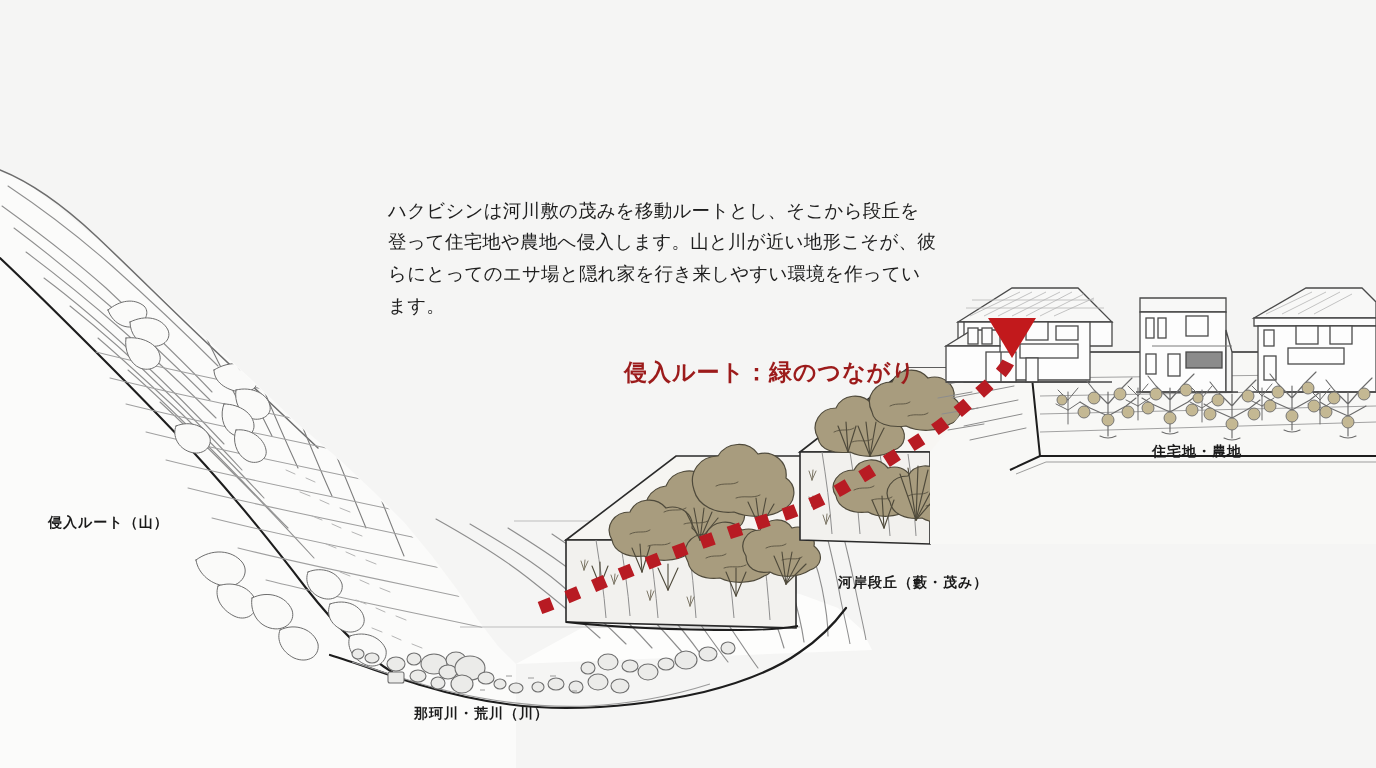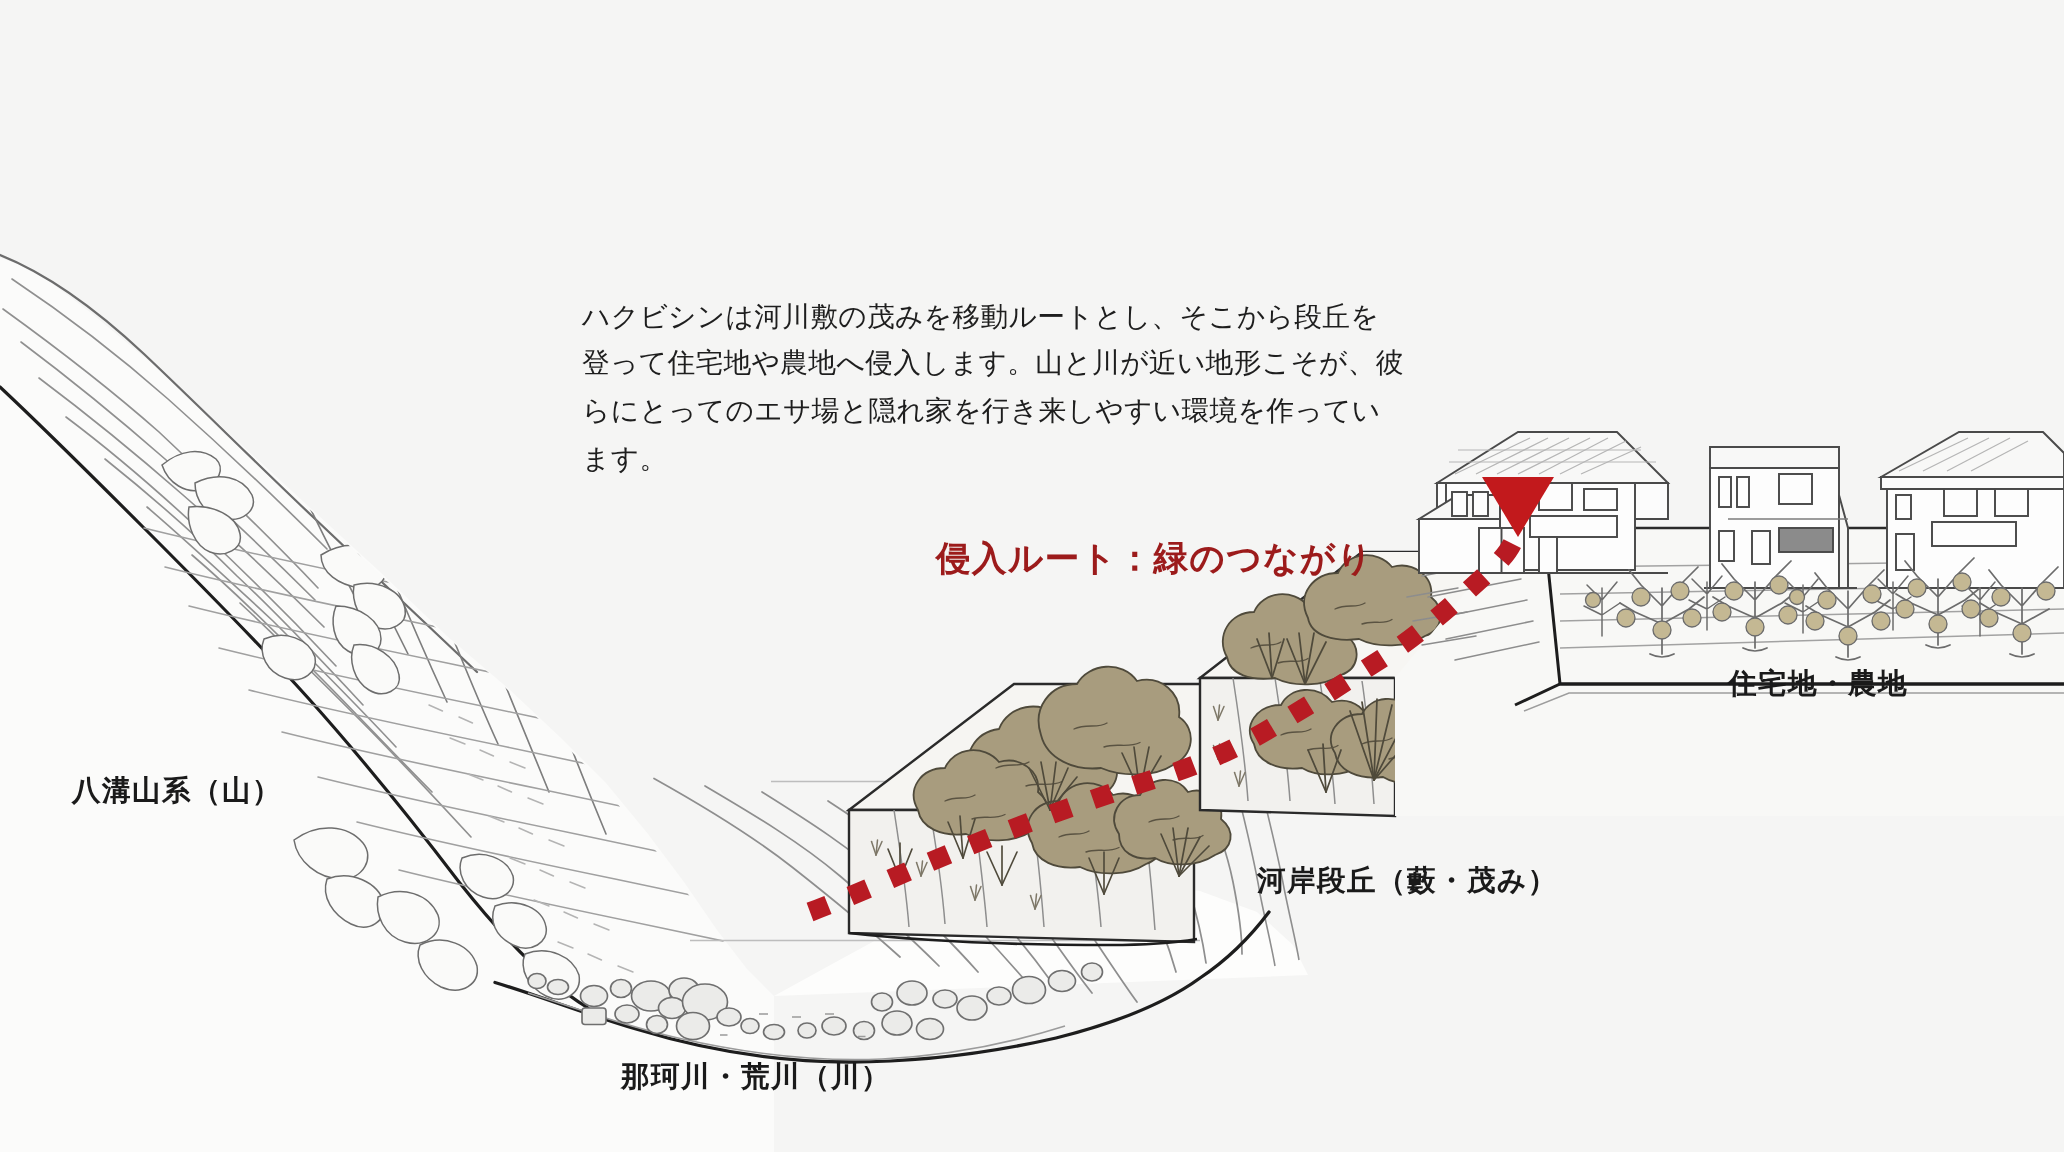--- a/index.html
+++ b/index.html
@@ -35,21 +35,21 @@
 
   
   .route-label{
     position:absolute;left:624px;top:357px;
     font-size:23px;font-weight:bold;color:#9c1b1b;
     letter-spacing:1px;white-space:nowrap;
   }
 
   
   .map-label{
-    position:absolute;font-size:19px;font-weight:bold;
+    position:absolute;font-size:14px;font-weight:bold;
     color:#1a1a1a;letter-spacing:1px;white-space:nowrap;
   }
   #label-mountain{left:48px;top:514px;}
   #label-river{left:414px;top:705px;}
   #label-terrace{left:838px;top:574px;}
   #label-residential{left:1152px;top:443px;}
 
   
   #scene{position:absolute;left:0;top:0;width:1376px;height:768px;}
 </style>
@@ -611,18 +611,18 @@
 
     <g>
       <polygon points="988,318 1036,318 1012,358" fill="#c2191c"></polygon>
     </g>
   </svg>
 
   <p class="body-copy">ハクビシンは河川敷の茂みを移動ルートとし、そこから段丘を登って住宅地や農地へ侵入します。山と川が近い地形こそが、彼らにとってのエサ場と隠れ家を行き来しやすい環境を作っています。</p>
 
   <div class="route-label">侵入ルート：緑のつながり</div>
 
-  <div class="map-label" id="label-mountain">八溝山系（山）</div>
+  <div class="map-label" id="label-mountain">侵入ルート（山）</div>
   <div class="map-label" id="label-terrace">河岸段丘（藪・茂み）</div>
   <div class="map-label" id="label-river">那珂川・荒川（川）</div>
   <div class="map-label" id="label-residential">住宅地・農地</div>
 
 </div>
 
 </body></html>

